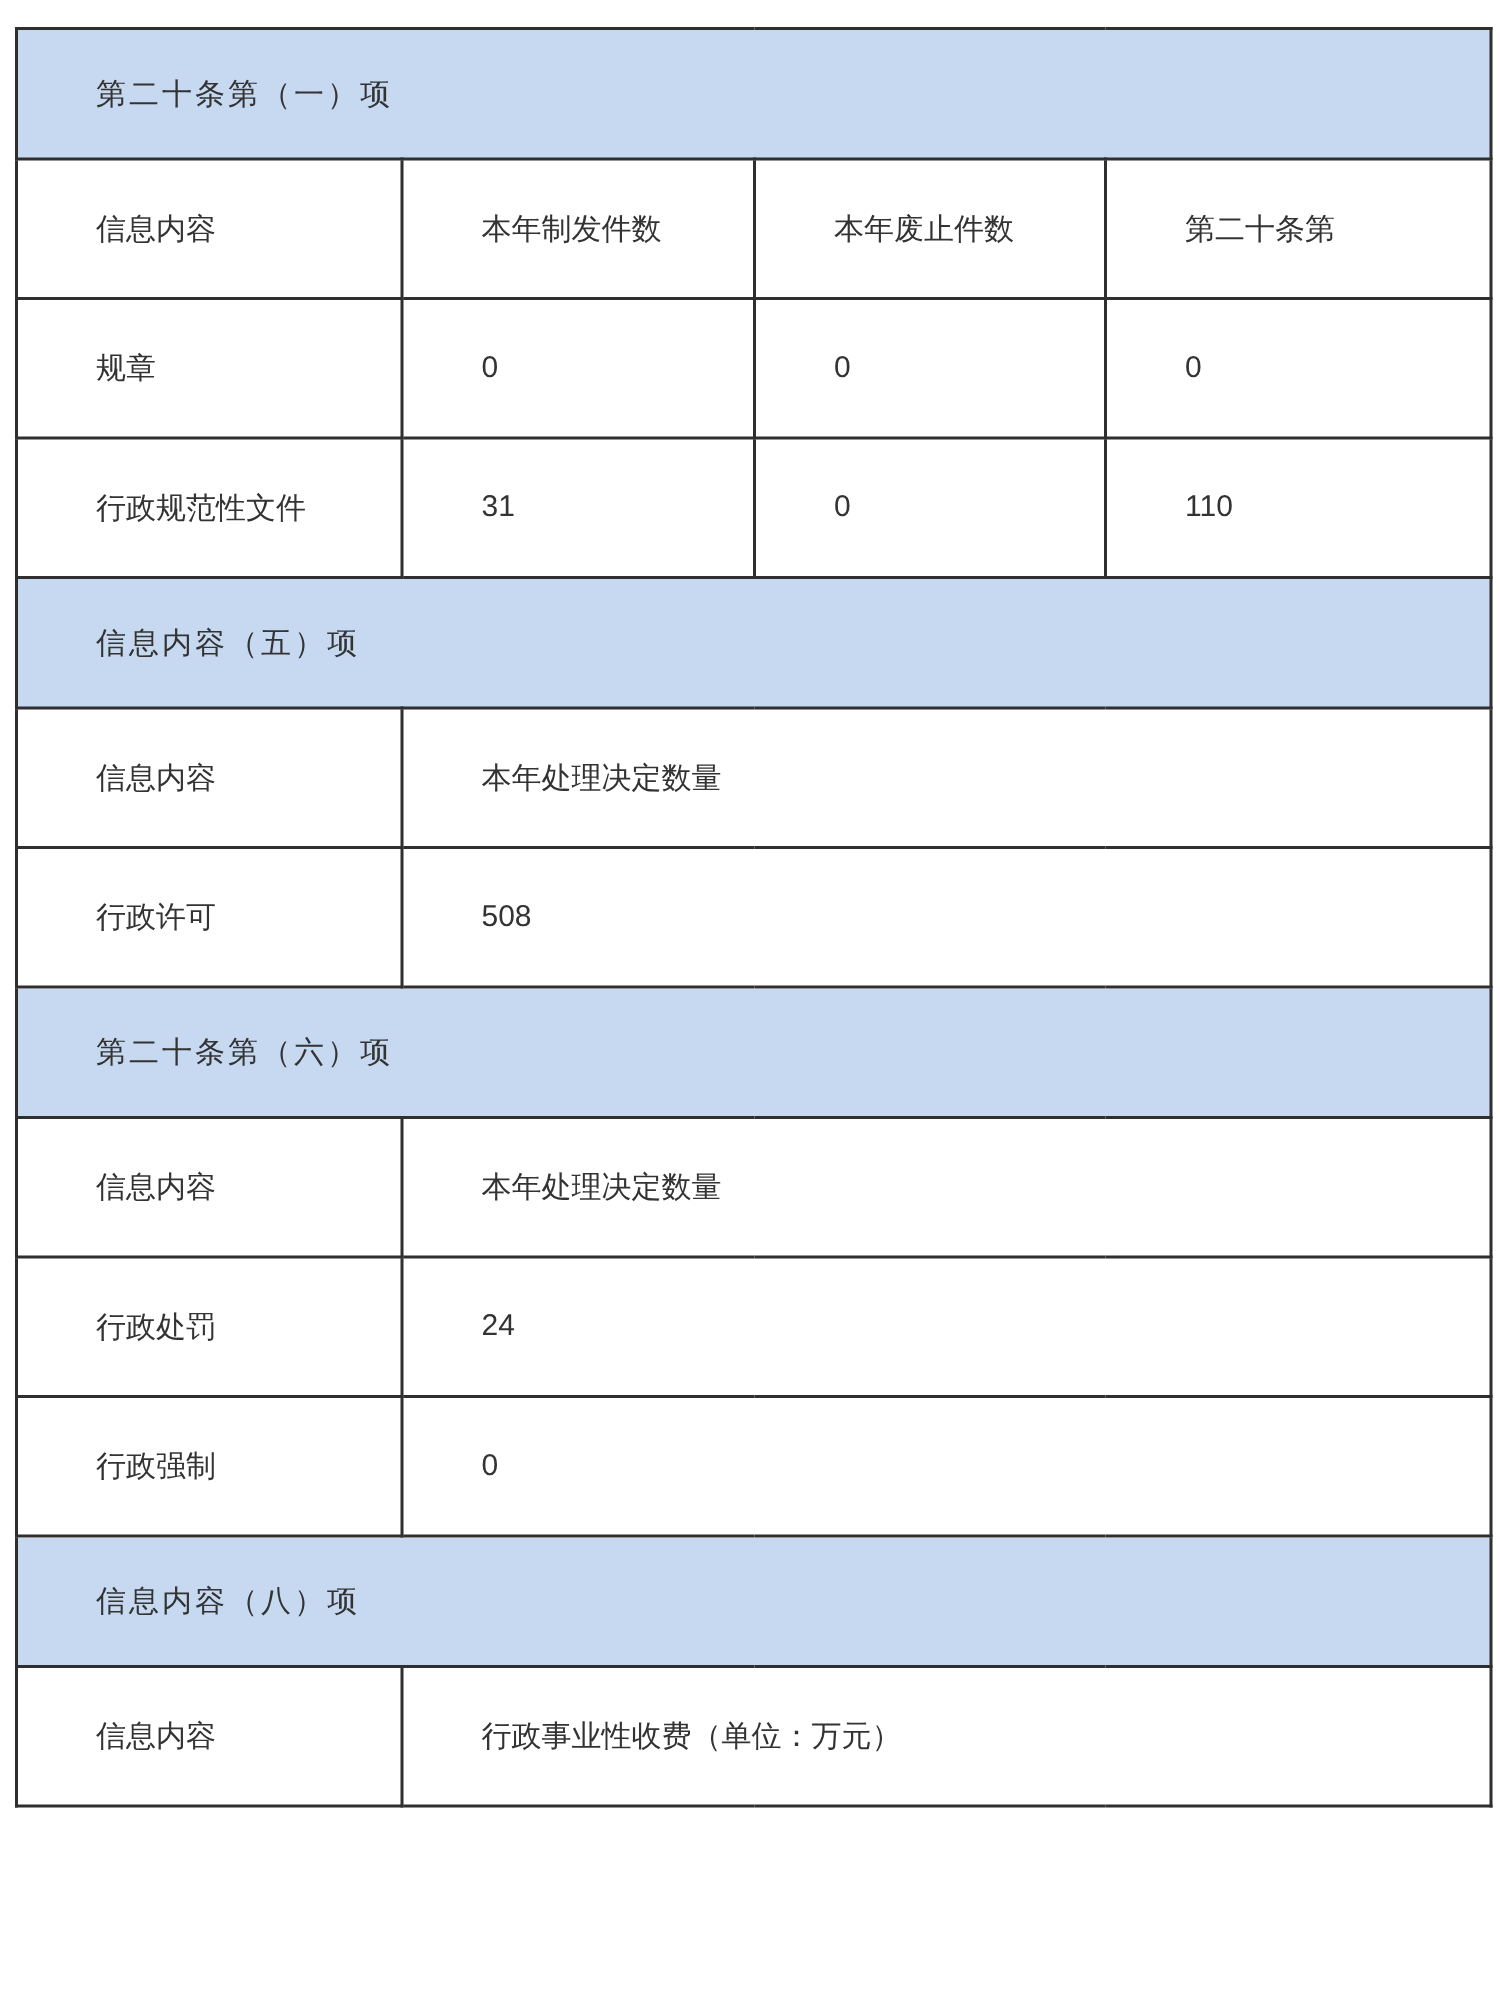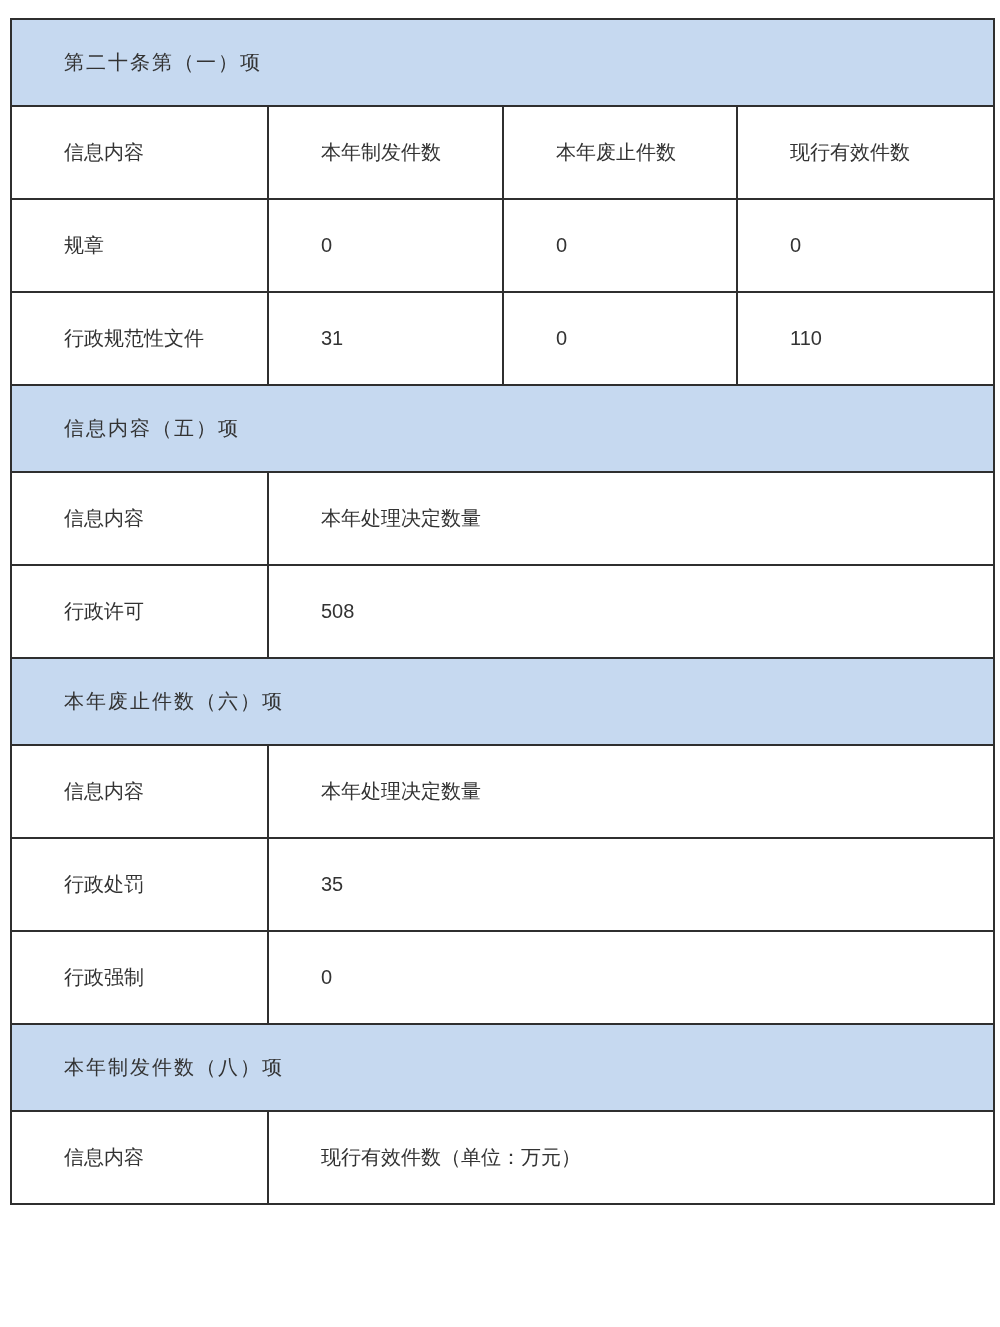--- a/index.html
+++ b/index.html
@@ -48,21 +48,21 @@
     </colgroup>
     <tbody>
 
       <tr class="band">
         <td colspan="4">第二十条第（一）项</td>
       </tr>
       <tr>
         <td>信息内容</td>
         <td>本年制发件数</td>
         <td>本年废止件数</td>
-        <td>现行有效件数</td>
+        <td>第二十条第</td>
       </tr>
       <tr>
         <td>规章</td>
         <td>0</td>
         <td>0</td>
         <td>0</td>
       </tr>
       <tr>
         <td>行政规范性文件</td>
         <td>31</td>
@@ -76,37 +76,37 @@
       <tr>
         <td>信息内容</td>
         <td colspan="3">本年处理决定数量</td>
       </tr>
       <tr>
         <td>行政许可</td>
         <td colspan="3">508</td>
       </tr>
 
       <tr class="band">
-        <td colspan="4">本年废止件数（六）项</td>
+        <td colspan="4">第二十条第（六）项</td>
       </tr>
       <tr>
         <td>信息内容</td>
         <td colspan="3">本年处理决定数量</td>
       </tr>
       <tr>
         <td>行政处罚</td>
-        <td colspan="3">35</td>
+        <td colspan="3">24</td>
       </tr>
       <tr>
         <td>行政强制</td>
         <td colspan="3">0</td>
       </tr>
 
       <tr class="band">
-        <td colspan="4">本年制发件数（八）项</td>
+        <td colspan="4">信息内容（八）项</td>
       </tr>
       <tr>
         <td>信息内容</td>
-        <td colspan="3">现行有效件数（单位：万元）</td>
+        <td colspan="3">行政事业性收费（单位：万元）</td>
       </tr>
     </tbody>
   </table>
 </div>
 
 </body></html>

